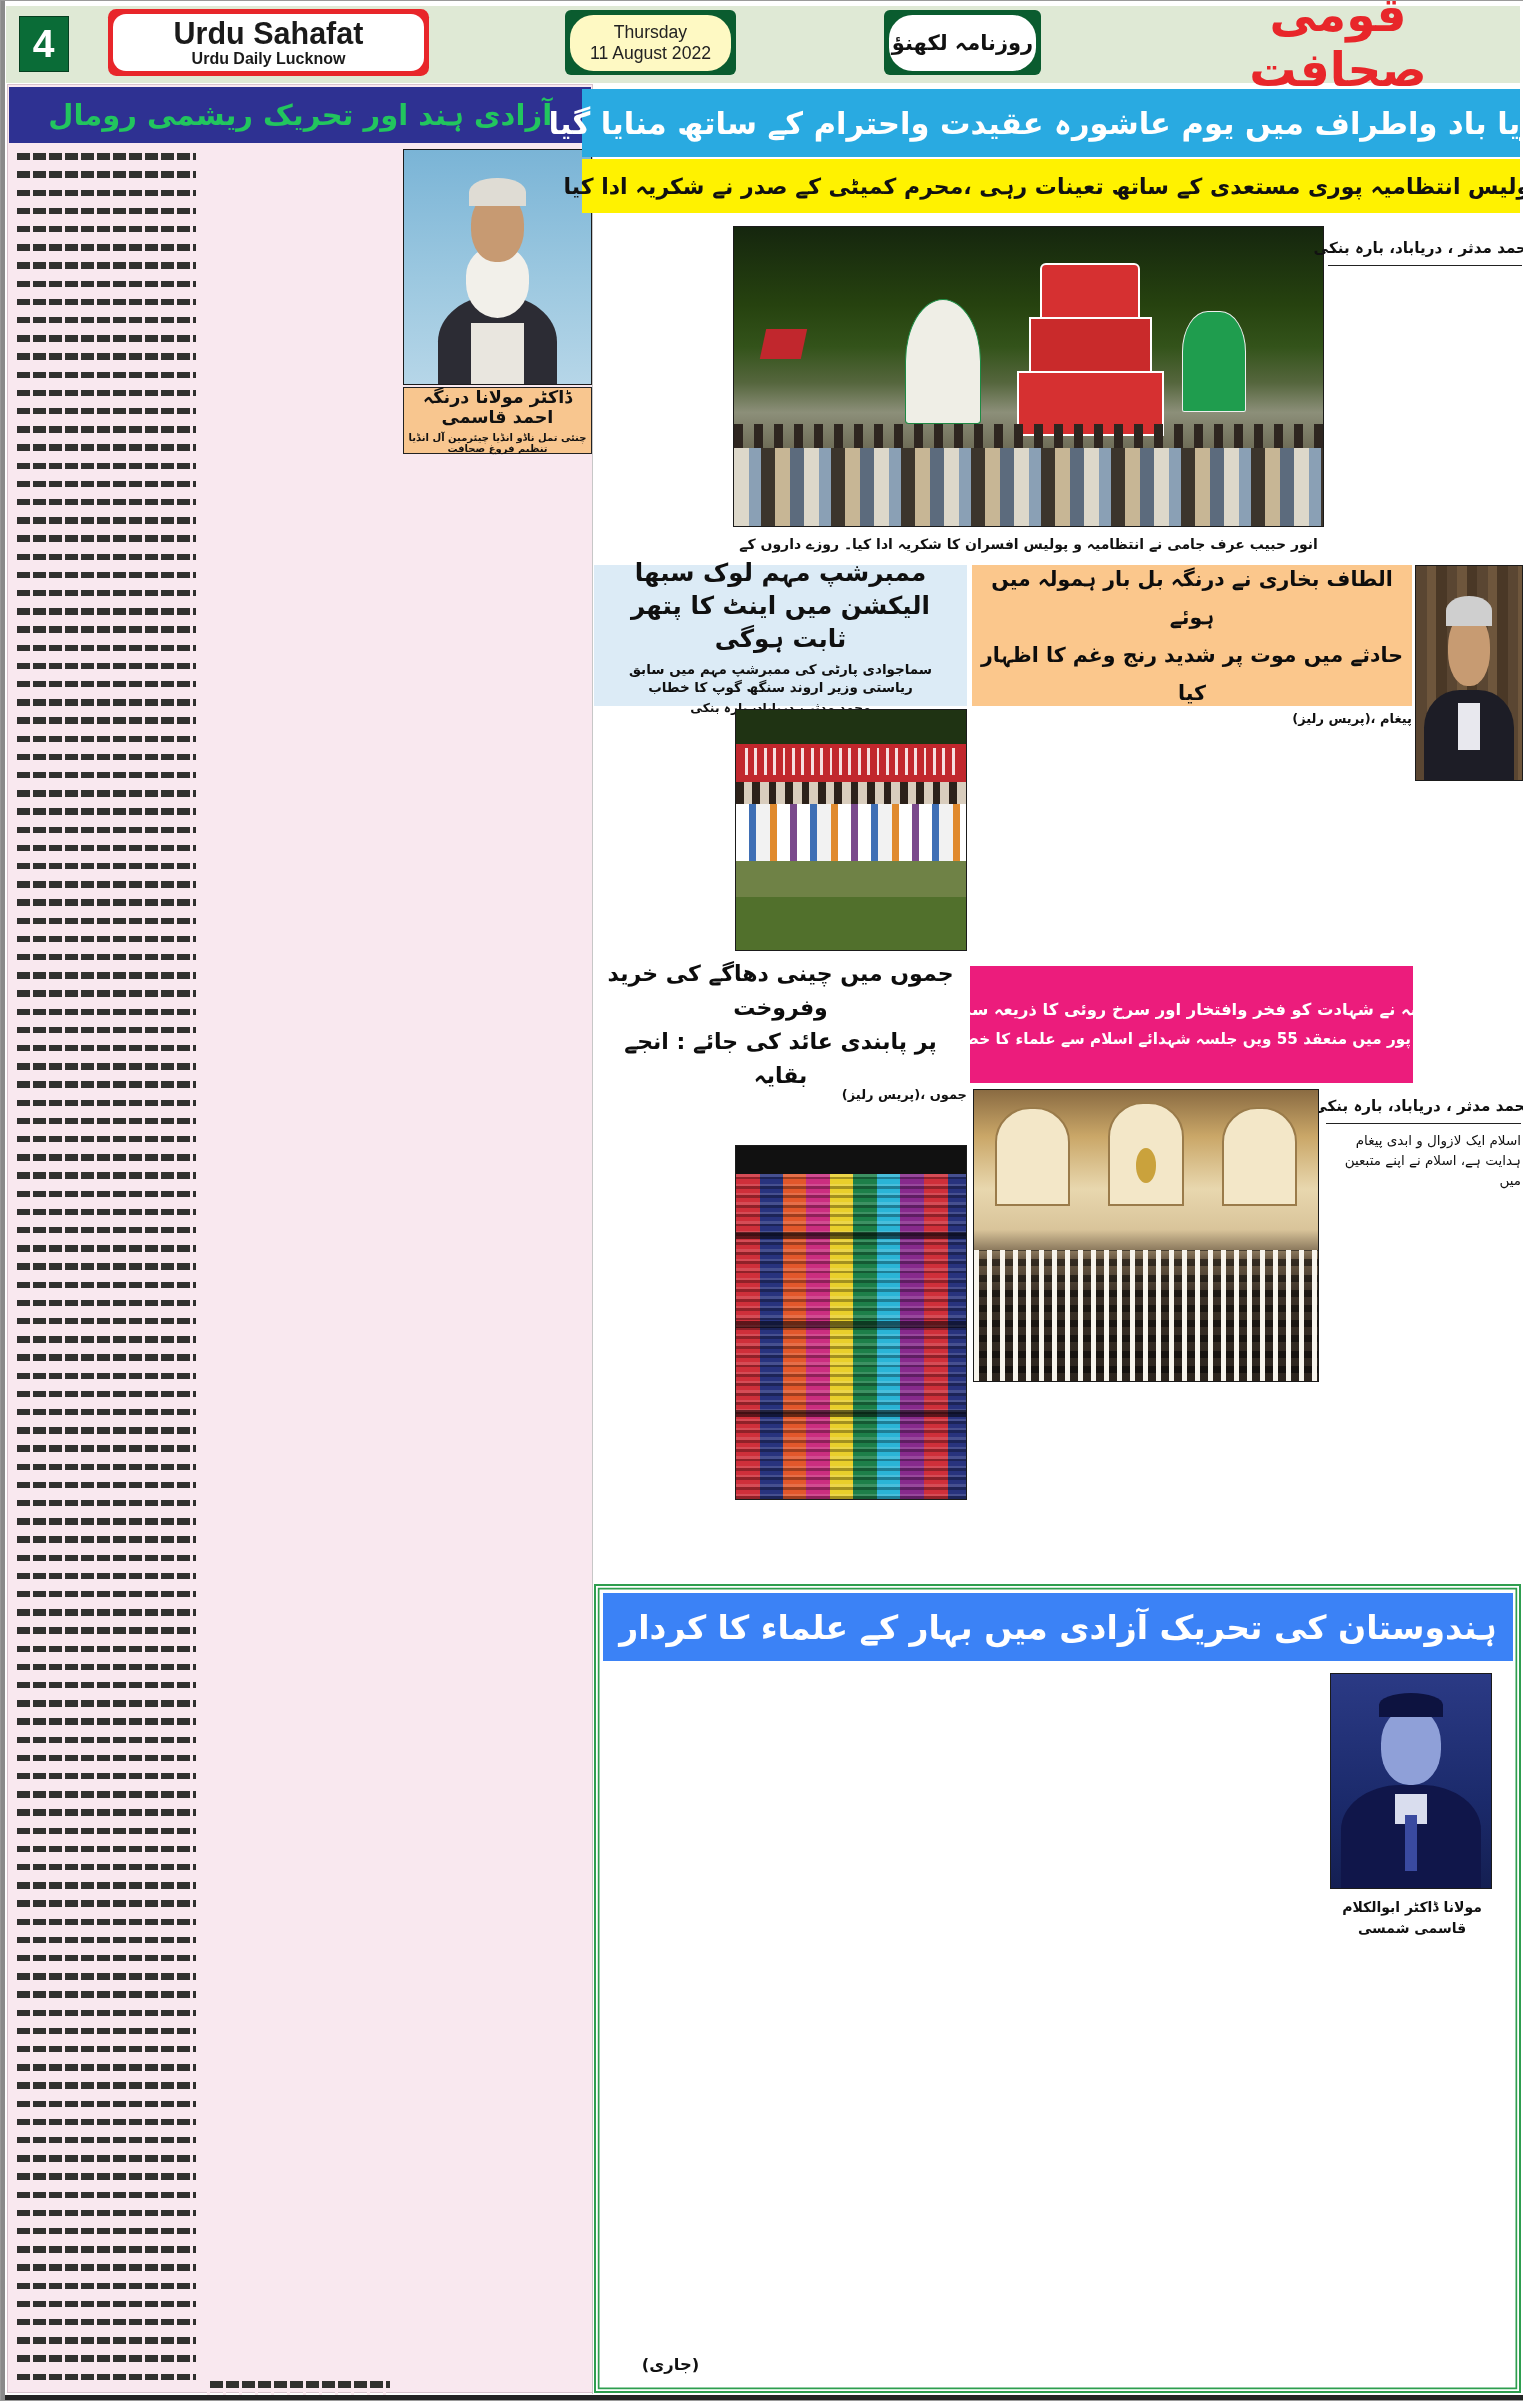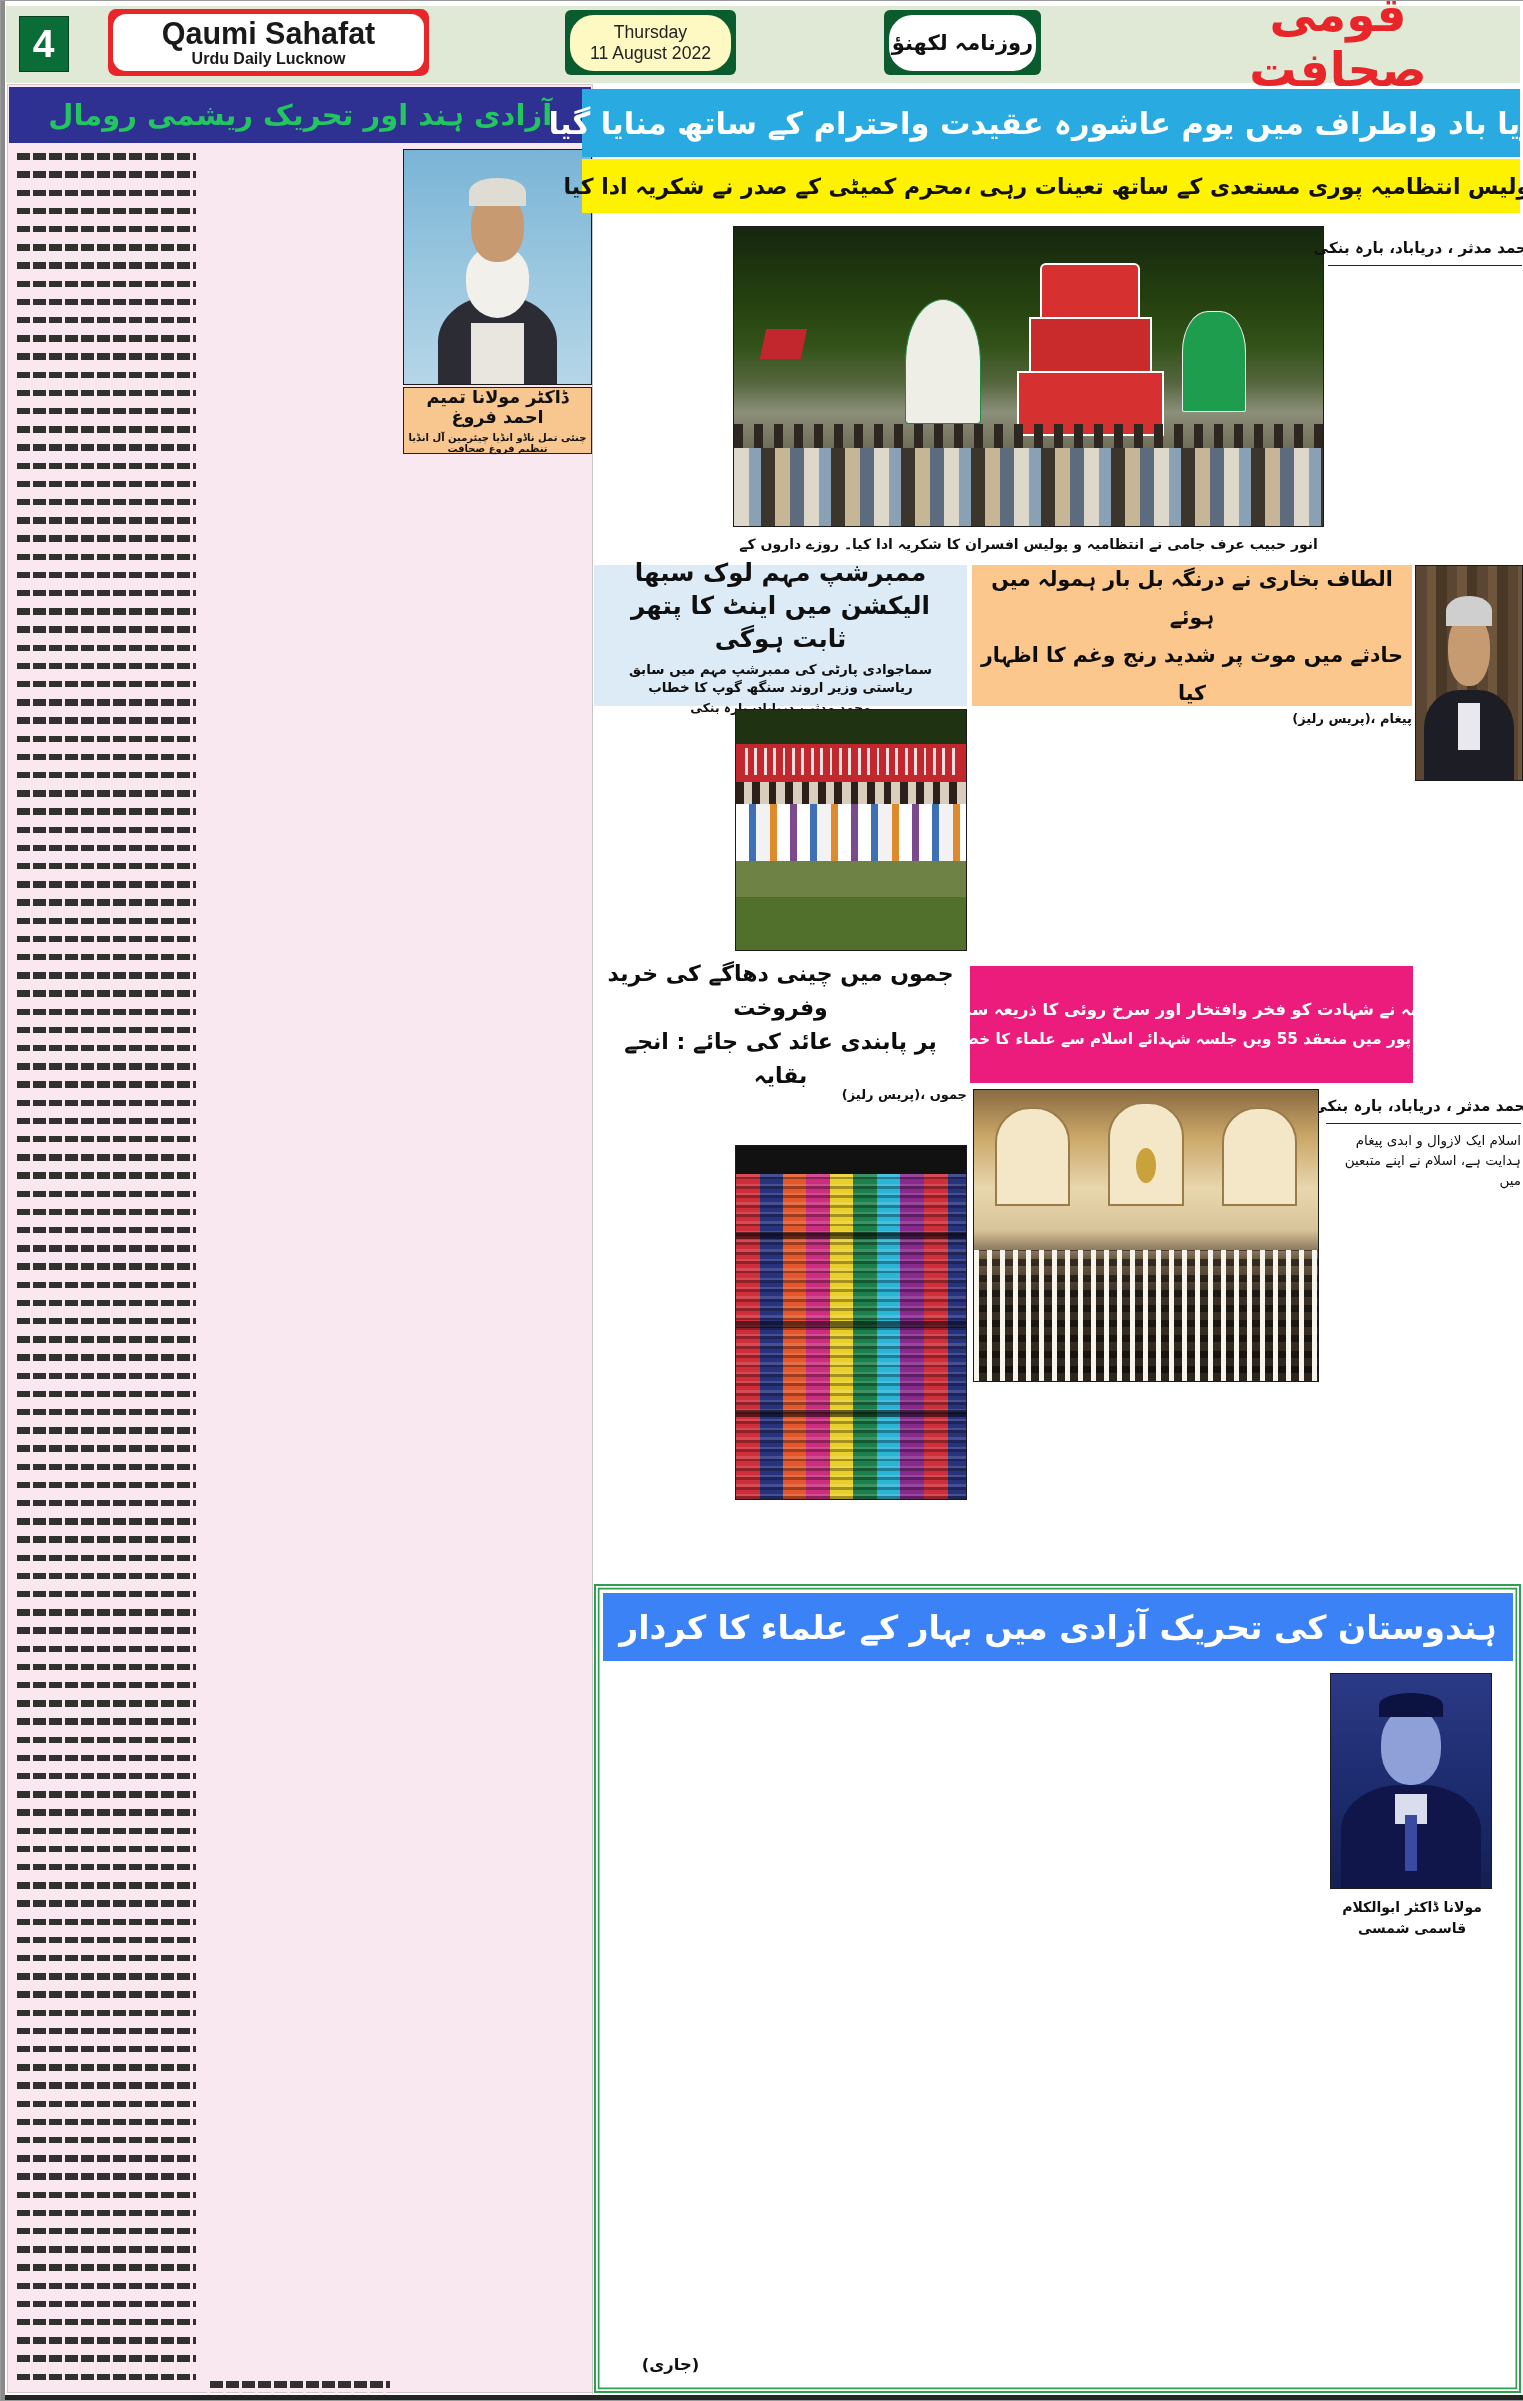--- a/index.html
+++ b/index.html
@@ -24,21 +24,21 @@
 <div class="page">
 
   <div class="abs" style="left:4.7px;top:4.7px;width:1514px;height:77px;background:#dfe9d5;"></div>
 
   <div class="abs center lat" style="left:17.6px;top:15.2px;width:50px;height:56px;background:#0a6c37;color:#fff;font-size:39px;font-weight:bold;border:1.8px solid #063f20;">
       <span>4</span>
     </div>
 
   <div class="abs" style="left:107px;top:8.2px;width:321px;height:67px;background:#e8262a;border-radius:8.2px;padding:5.3px;">
     <div class="col lat" style="width:100%;height:100%;background:#fff;border-radius:13px;">
-      <div style="font-size:30.5px;font-weight:bold;color:#1a1a1a;line-height:33px;">Qaumi Sahafat</div>
+      <div style="font-size:30.5px;font-weight:bold;color:#1a1a1a;line-height:33px;">Urdu Sahafat</div>
       <div style="font-size:16px;font-weight:bold;color:#1a1a1a;">Urdu Daily Lucknow</div>
     </div>
   </div>
 
   <div class="abs" style="left:564px;top:9.4px;width:171px;height:65px;background:#0a5c2f;border-radius:5.9px;padding:4.7px;">
     <div class="col lat" style="width:100%;height:100%;background:#fef9c3;border-radius:23.5px;">
       <div style="font-size:17.6px;color:#222;">Thursday</div>
       <div style="font-size:17.6px;color:#222;">11 August 2022</div>
     </div>
   </div>
@@ -63,21 +63,21 @@
   <div class="abs tx" style="--bg:#f9e8ef;left:206px;top:151px;width:183px;height:2228px;"></div>
 
   <div class="photo" style="left:402px;top:148px;width:189px;height:236px;background:linear-gradient(180deg,#7ab4d6 0%,#9cc8e0 55%,#b6d6e8 100%);">
     <div class="abs" style="left:18%;top:62%;width:64%;height:40%;background:#2c2c34;border-radius:50% 50% 0 0;"></div>
     <div class="abs" style="left:36%;top:74%;width:28%;height:28%;background:#e9e6df;"></div>
     <div class="abs" style="left:33%;top:42%;width:34%;height:30%;background:#f2f0ea;border-radius:40% 40% 50% 50%;"></div>
     <div class="abs" style="left:36%;top:18%;width:28%;height:30%;background:#c79a72;border-radius:46%;"></div>
     <div class="abs" style="left:35%;top:12%;width:30%;height:12%;background:#dfdcd4;border-radius:50% 50% 0 0;"></div>
   </div>
   <div class="abs col ur" style="left:402px;top:386px;width:189px;height:67px;background:#f8c68f;border:1.2px solid #222;">
-    <div style="font-size:17.6px;font-weight:bold;color:#111;">ڈاکٹر مولانا تمیم احمد فروغ</div>
+    <div style="font-size:17.6px;font-weight:bold;color:#111;">ڈاکٹر مولانا درنگہ احمد قاسمی</div>
     <div style="font-size:10px;font-weight:bold;color:#111;margin-top:4.7px;">چنئی تمل ناڈو انڈیا چیئرمین آل انڈیا تنظیم فروغ صحافت</div>
   </div>
 
   <div class="abs rule-v" style="left:591px;top:88px;width:1.2px;height:2305px;"></div>
 
   <div class="abs center ur" style="left:581px;top:88px;width:938px;height:68px;background:#29aae1;">
     <span style="color:#fff;font-size:30.5px;font-weight:bold;white-space:nowrap;">دریا باد واطراف میں یوم عاشورہ عقیدت واحترام کے ساتھ منایا گیا</span>
   </div>
   <div class="abs center ur" style="left:581px;top:158px;width:938px;height:54px;background:#fff200;">
     <span style="color:#111;font-size:22px;font-weight:bold;white-space:nowrap;">پولیس انتظامیہ پوری مستعدی کے ساتھ تعینات رہی ،محرم کمیٹی کے صدر نے شکریہ ادا کیا</span>

